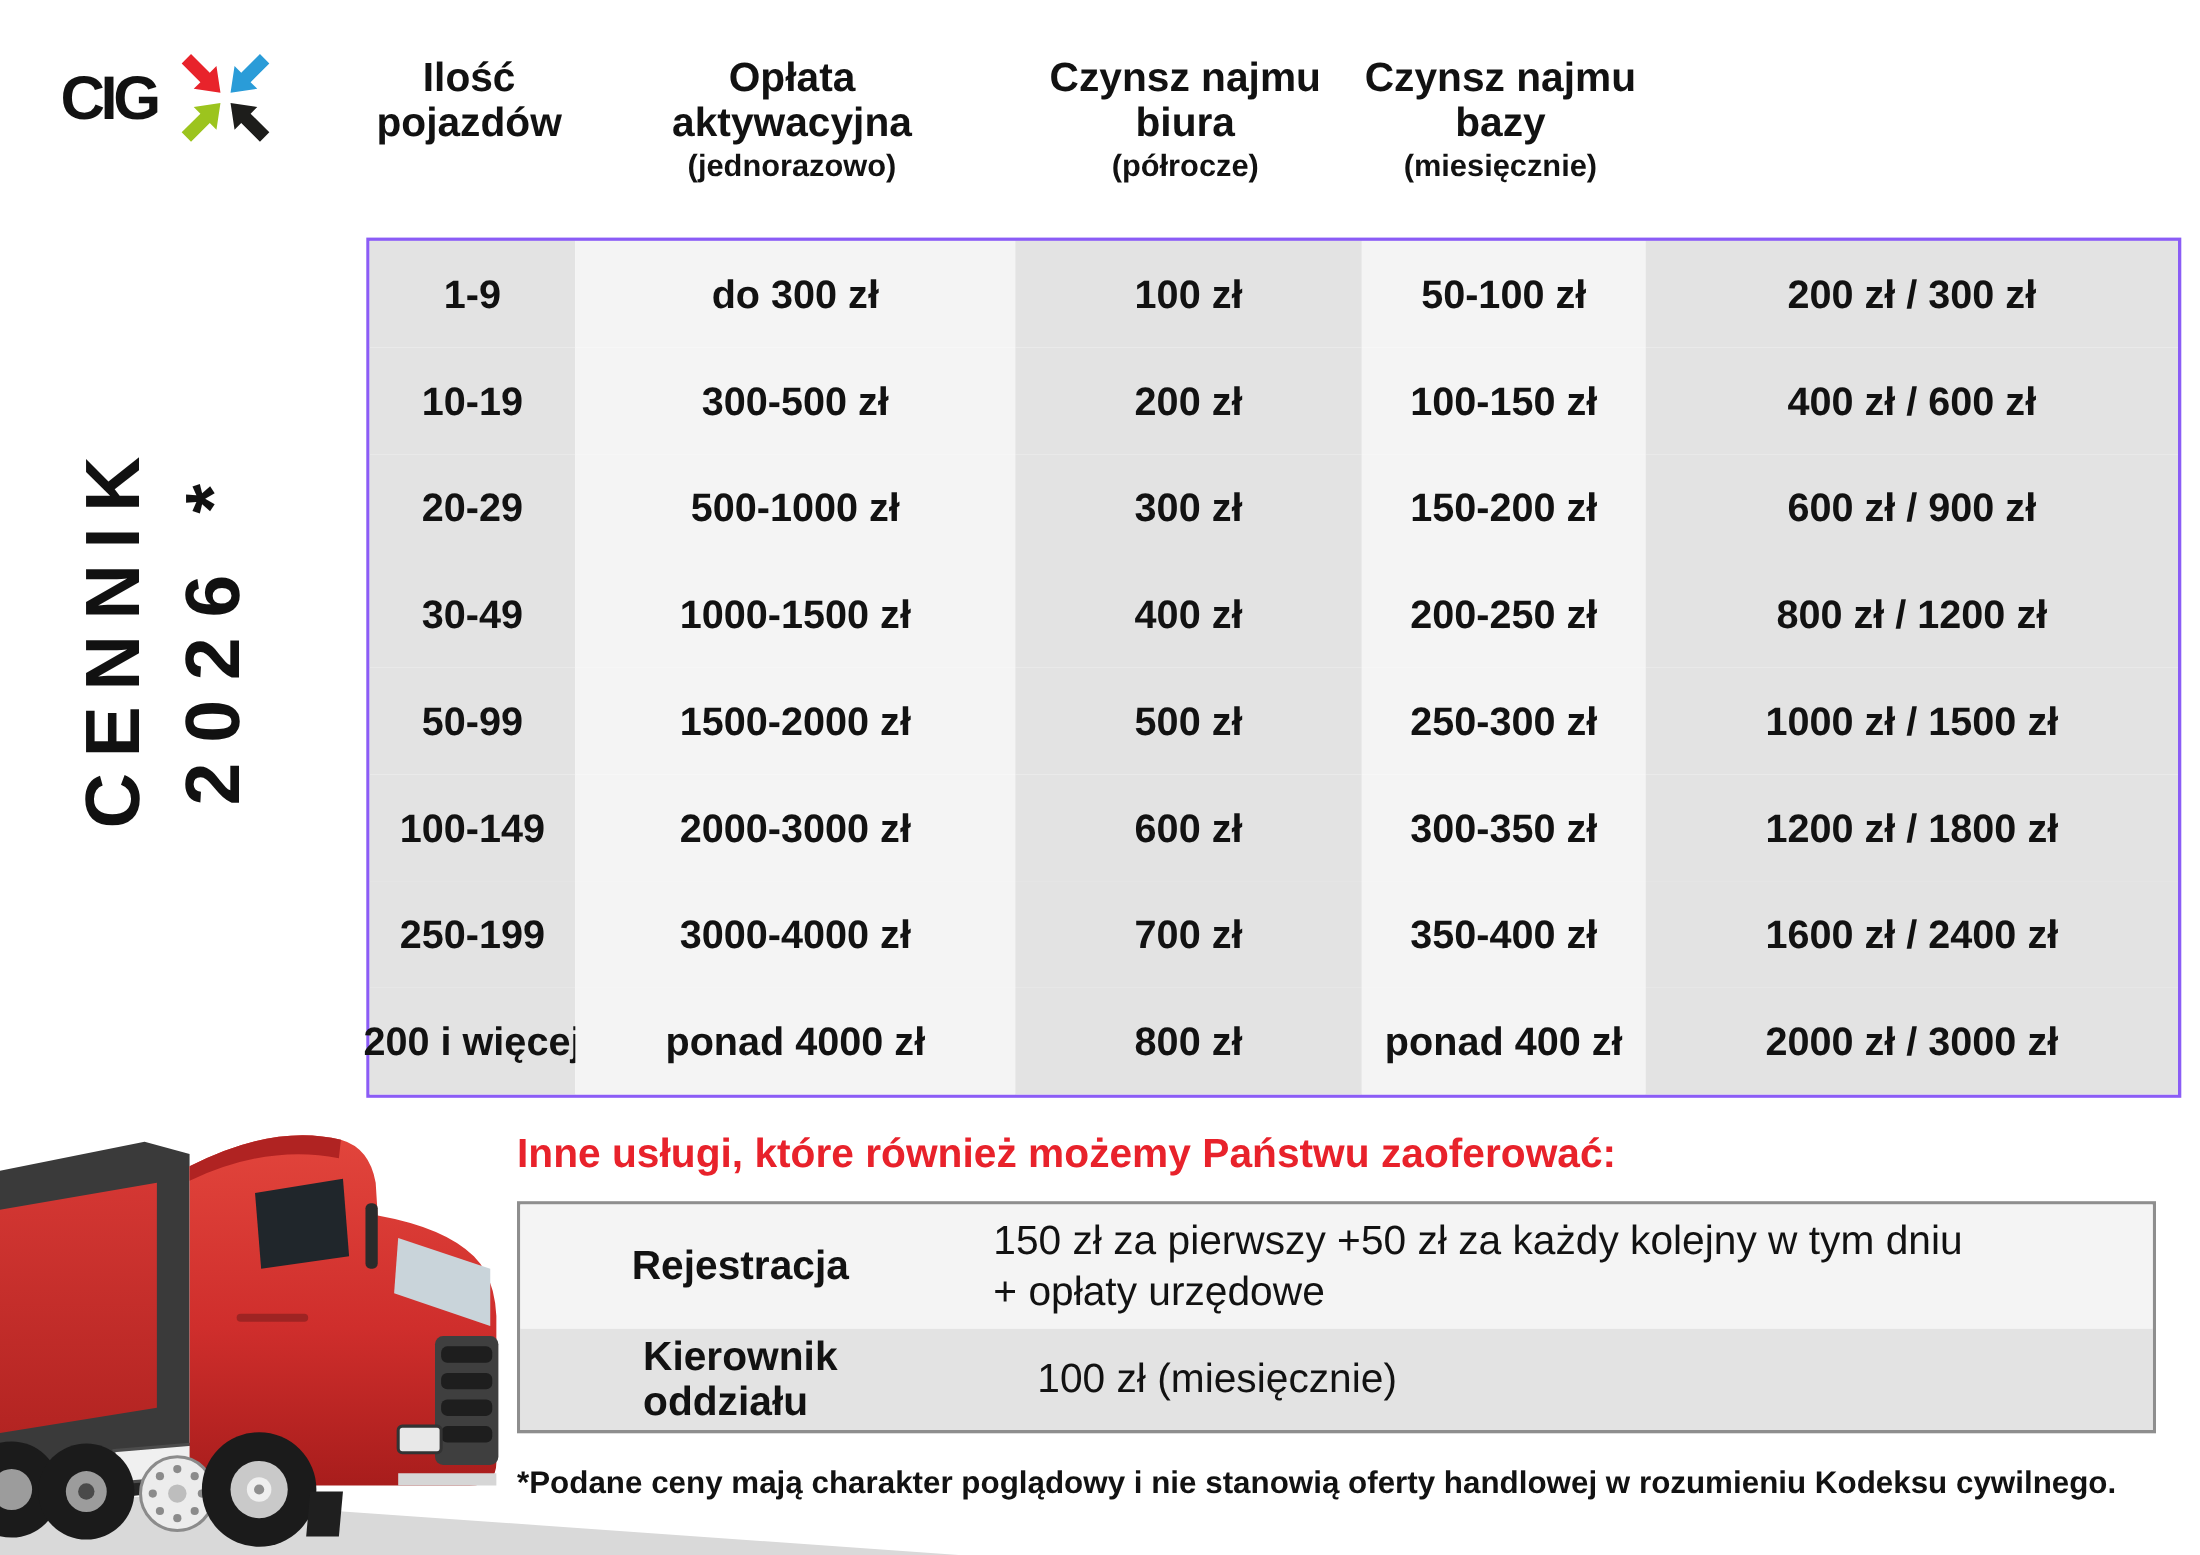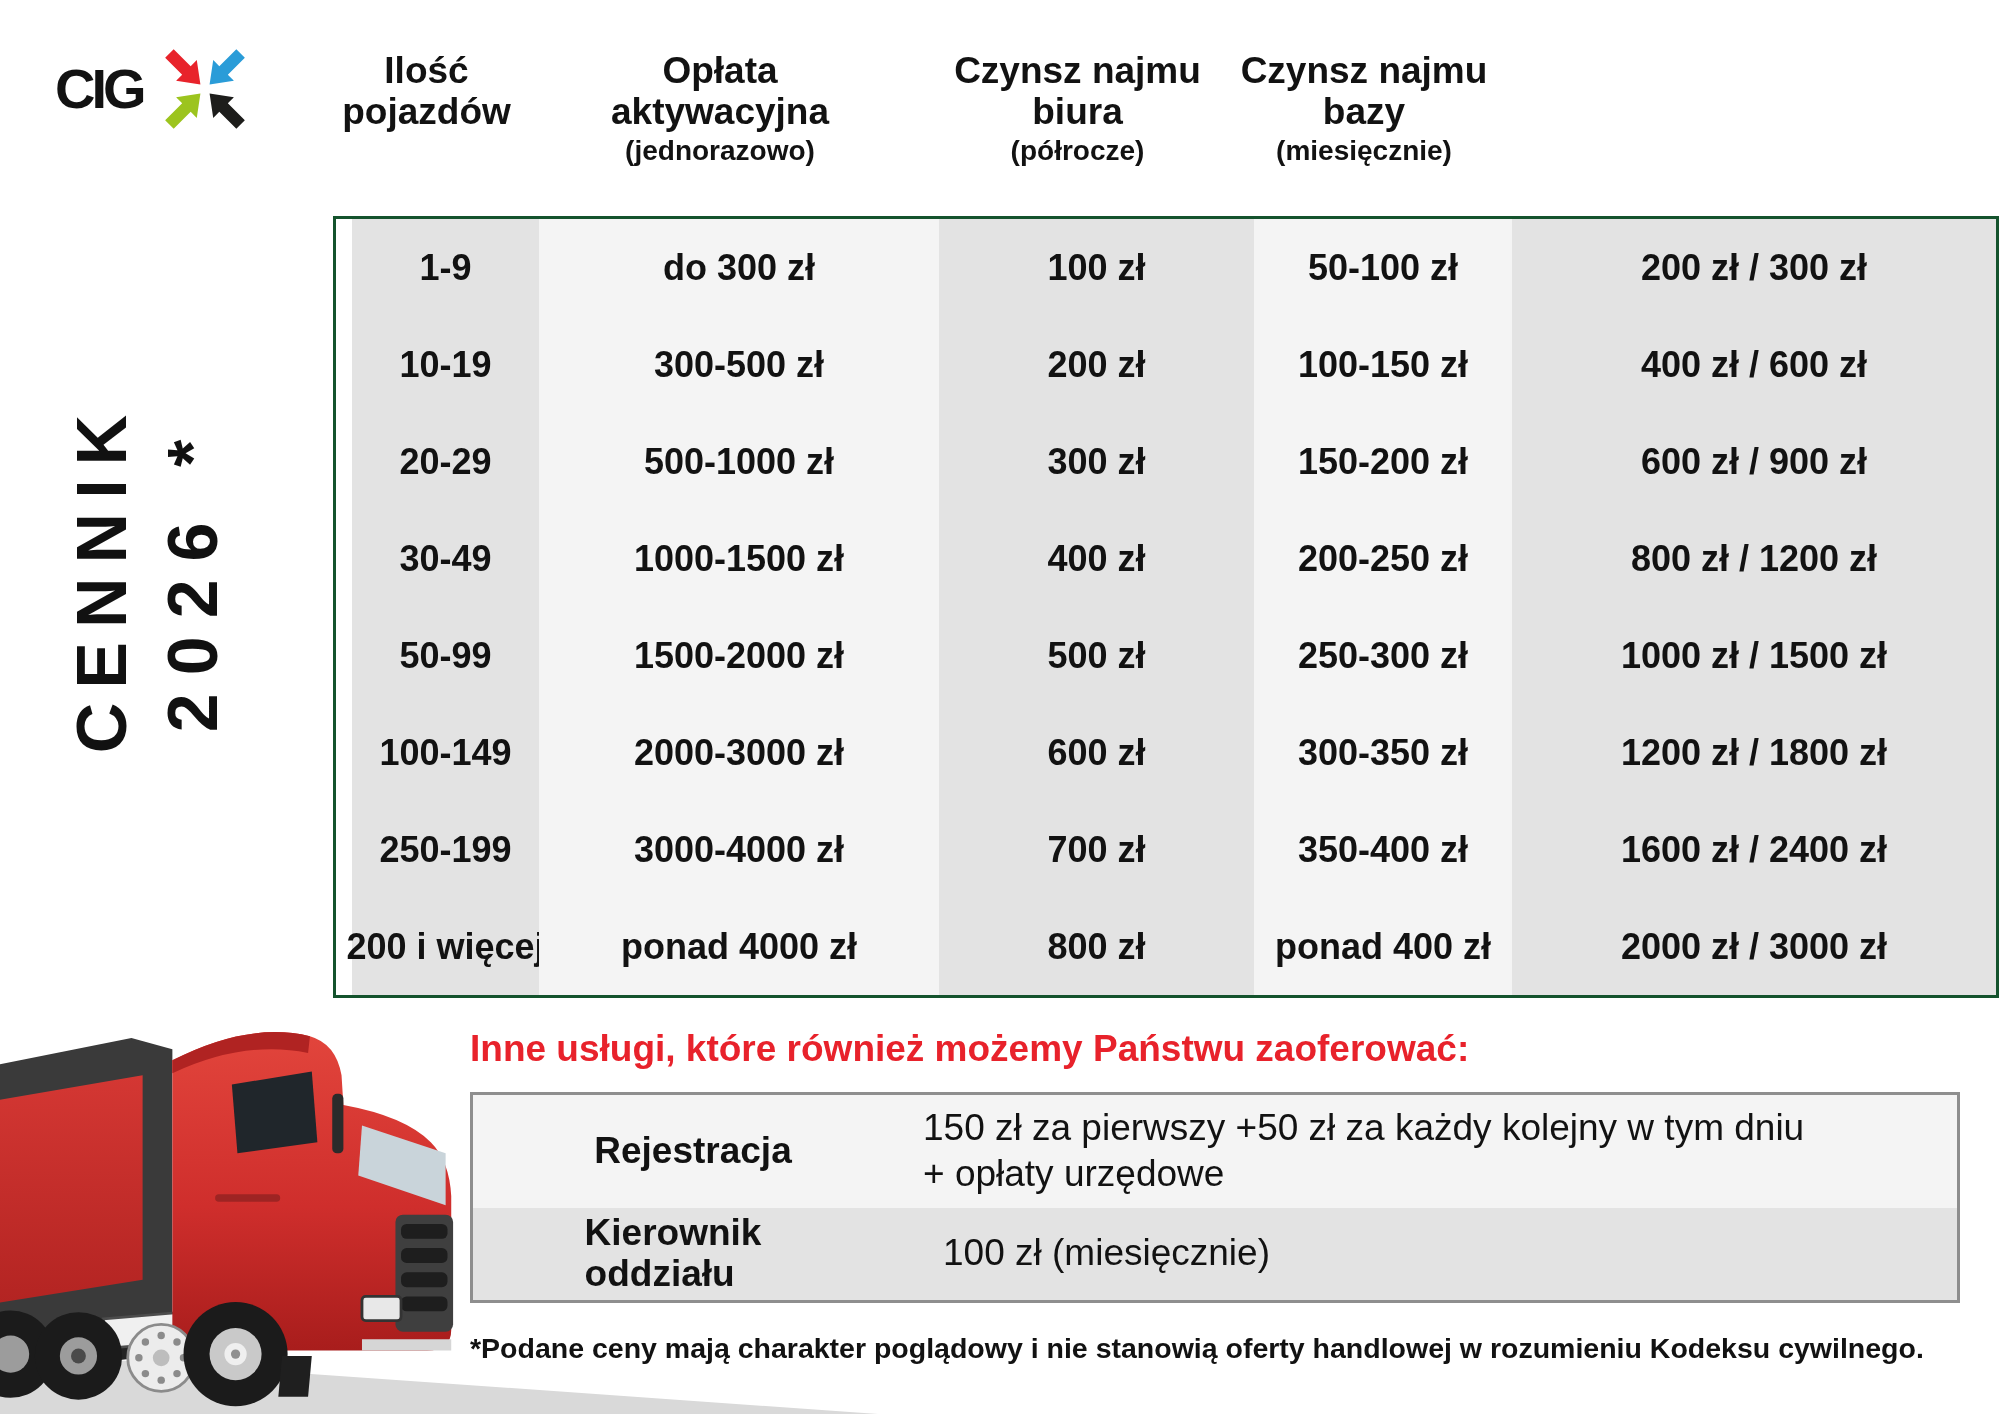--- a/index.html
+++ b/index.html
@@ -28,40 +28,39 @@
   .pricing-header{
     position:absolute;left:333px;top:50px;width:1644px;height:166px;
     display:grid;grid-template-columns:187px 400px 315px 258px 484px;
   }
   .header-cell{display:flex;flex-direction:column;justify-content:flex-start;align-items:center;text-align:center;}
   .h-label{font-size:37px;font-weight:700;line-height:1.12;white-space:pre-line;color:#121212;}
   .h-sub{font-size:28px;font-weight:700;color:#121212;margin-top:2px;}
   
   .pricing-table{
     position:absolute;left:333px;top:216px;width:1644px;height:776px;
-    border:3px solid #14532d;box-sizing:content-box;
+    border:3px solid #8b5cf6;box-sizing:content-box;
     display:grid;grid-template-columns:187px 400px 315px 258px 484px;
     grid-auto-rows:97px;
-    padding-left:16px;
   }
   .cell{display:flex;align-items:center;justify-content:center;
         font-size:36px;font-weight:700;color:#121212;white-space:nowrap;}
   .cell.shade{background:#e3e3e3;}
   .cell.light{background:#f4f4f4;}
   
   .services-heading{
     position:absolute;left:470px;top:1028px;width:1500px;
     font-size:37px;font-weight:700;color:#e8222b;
   }
   .services-table{
     position:absolute;left:470px;top:1092px;width:1490px;
     border:3px solid #8e8e8e;box-sizing:border-box;
   }
   .service-row{display:grid;grid-template-columns:400px 1084px;}
-  .service-row.r0{background:#f4f4f4;min-height:112px;padding-left:20px;}
+  .service-row.r0{background:#f4f4f4;min-height:112px;}
   .service-row.r1{background:#e3e3e3;min-height:92px;gap:40px;}
   .service-label{display:flex;align-items:center;justify-content:center;text-align:left;
        font-size:37px;font-weight:700;white-space:pre-line;line-height:1.1;color:#121212;}
   .service-value{display:flex;align-items:center;padding:10px 10px 10px 30px;
        font-size:37px;font-weight:400;white-space:pre-line;line-height:1.25;color:#121212;}
   
   .footnote{
     position:absolute;left:470px;top:1332px;width:1510px;
     font-size:28.5px;font-weight:700;color:#121212;
   }

